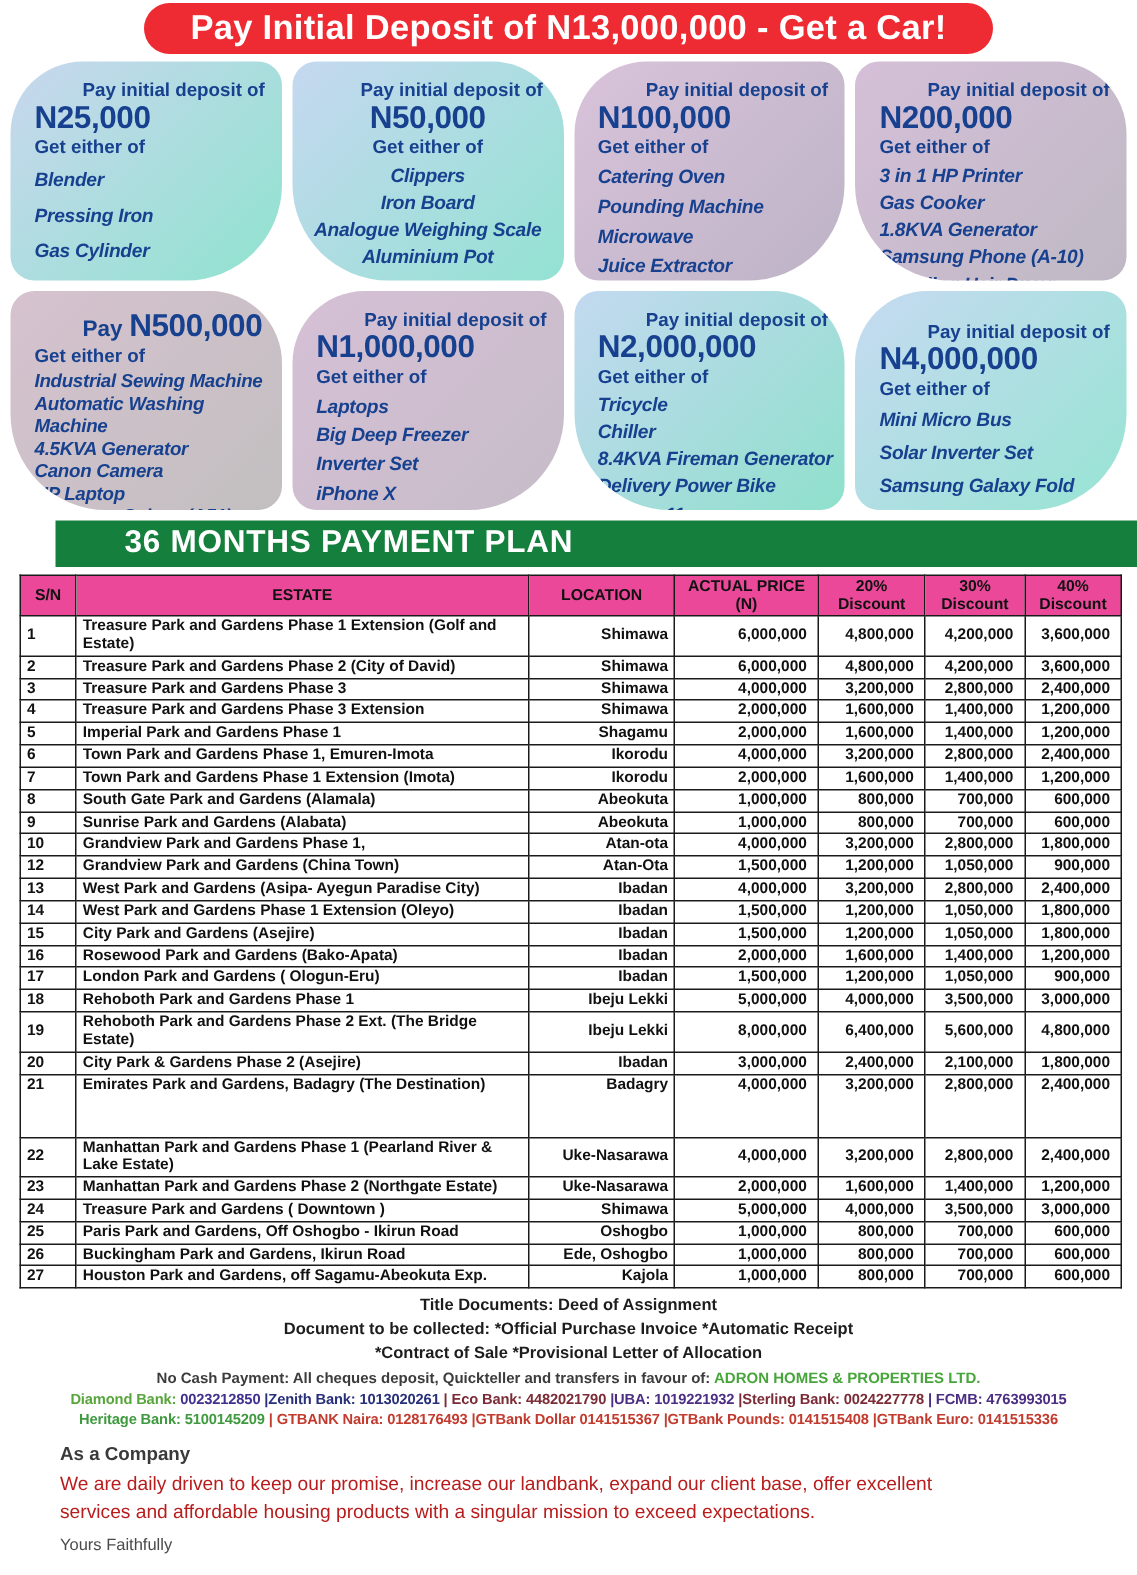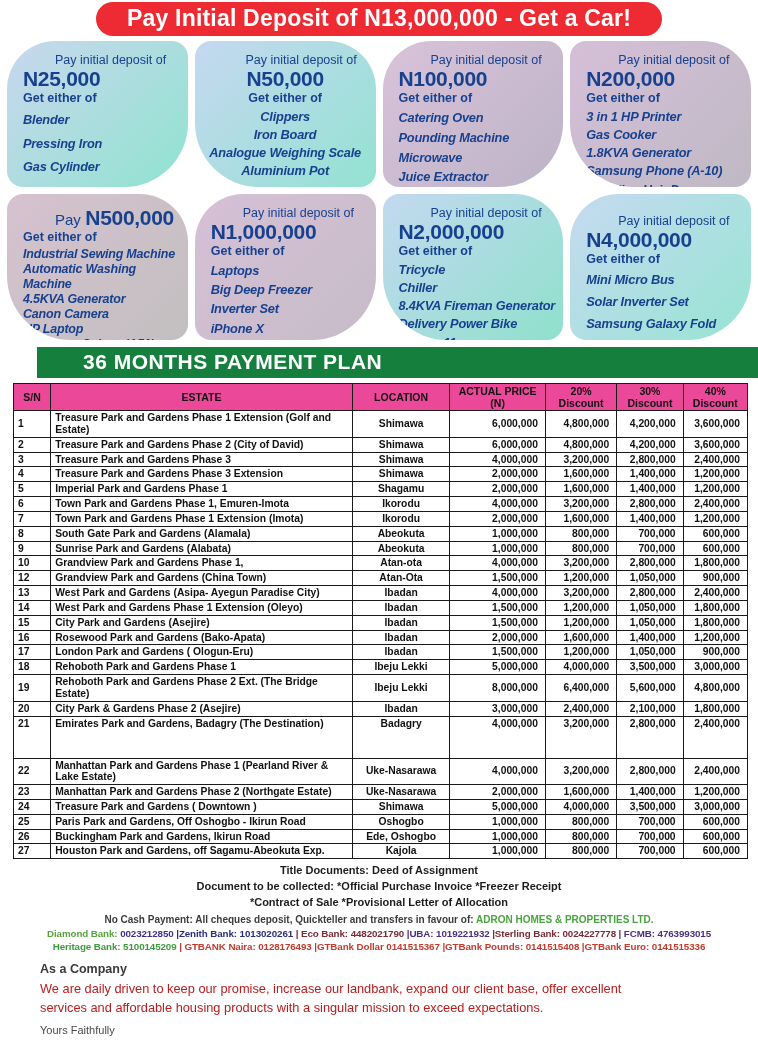--- a/index.html
+++ b/index.html
@@ -6,21 +6,21 @@
   body { background:#fff; font-family:"Liberation Sans", sans-serif; }
   .page { position:relative; width:758px; height:1050px; background:#fff; overflow:hidden; }
 
   
   .pill { margin:2px auto 0 auto; width:566px; height:34px; background:#ee2b33; border-radius:18px;
           color:#fff; font-weight:bold; font-size:23px; text-align:center; line-height:33px; letter-spacing:.2px; }
 
   
   .offers { display:grid; grid-template-columns:repeat(4,1fr); gap:7px; padding:5px 7px 0 7px; }
   .offer-card { height:146px; color:#17418f; padding:12px 8px 8px 16px; overflow:hidden; }
-  .offer-intro { display:block; font-size:12.5px; font-weight:normal;padding-left:32px; }
+  .offer-intro { display:block; font-size:12.5px; font-weight:bold;padding-left:32px; }
   .offer-amount { display:block; font-size:21px; font-weight:bold; letter-spacing:-.3px; }
   .offer-sub { font-size:12.5px; font-weight:bold; }
   .offer-items { margin-top:3px; }
   .offer-item { font-size:12.8px; font-weight:bold; font-style:italic; line-height:1.42; letter-spacing:-.2px; }
   .c1 { background:linear-gradient(135deg,#c9d7ee,#8fe3cf); border-radius:48px 16px 64px 16px; }
   .c1 .offer-item { line-height:1.85; }
   .c2 { background:linear-gradient(135deg,#c5d8f0,#93e2d2); border-radius:16px 48px 16px 64px; text-align:center; padding-left:8px; }
   .c3 { background:linear-gradient(135deg,#d9c3da,#bdb3c6); border-radius:48px 16px 64px 16px; }
   .c3 .offer-item { line-height:1.55; }
   .c4 { background:linear-gradient(135deg,#d5bfd8,#bfb9c4); border-radius:16px 48px 16px 64px; }
@@ -39,21 +39,21 @@
                  font-size:21px; line-height:30px; padding-left:46px; letter-spacing:.5px; }
 
   
   table.price-table { margin:5px 10px 0 13px; width:735px; border-collapse:collapse; table-layout:fixed; }
   .price-table th, .price-table td { border:1px solid #1a1a1a; font-weight:bold; color:#111;
        padding:1px 4px; line-height:1.15; overflow:hidden; }
   .price-table th { background:#ec4899; font-size:10.5px; text-align:center; height:16px; }
   .price-table td { font-size:10.3px; }
   .col0 { width:37px; text-align:left; padding-left:7px; }
   .col1 { width:300px; text-align:left; }
-  .col2 { width:97px; text-align:center; }
+  .col2 { width:97px; text-align:right; }
   .col3 { width:95px; } .col4 { width:71px; } .col5 { width:66px; } .col6 { width:64px; }
   td.col3, td.col4, td.col5, td.col6 { text-align:right; padding-right:7px; }
   tr.tall td { height:42px; vertical-align:top; }
 
   
   .docs { margin-top:4px; text-align:center; font-weight:bold; font-size:11px; color:#1d1d1d; line-height:1.45; }
   .nocash { margin-top:3px; text-align:center; font-weight:bold; font-size:10px; color:#3c3c3c; }
   .nocash .green { color:#48a53c; }
   .banks { text-align:center; font-weight:bold; font-size:9.8px; line-height:1.35; margin-top:2px; letter-spacing:-.1px; }
 
@@ -410,21 +410,21 @@
           <td class="col3">1,000,000</td>
           <td class="col4">800,000</td>
           <td class="col5">700,000</td>
           <td class="col6">600,000</td>
         </tr>
       </tbody>
   </table>
 
   <div class="docs">
     <div>Title Documents: Deed of Assignment</div>
-    <div>Document to be collected:  *Official Purchase Invoice *Freezer Receipt</div>
+    <div>Document to be collected:  *Official Purchase Invoice *Automatic Receipt</div>
     <div>*Contract of Sale  *Provisional Letter of Allocation</div>
   </div>
 
   <div class="nocash">
     <span>No Cash Payment: All cheques deposit, Quickteller and transfers in favour of:</span>
     <span class="green">ADRON HOMES &amp; PROPERTIES LTD.</span>
   </div>
 
   <div class="banks">
     <div class="bank-line"><span style="color: rgb(88, 165, 60);">Diamond Bank: </span><span style="color: rgb(63, 47, 143);">0023212850 </span><span style="color: rgb(40, 48, 122);">|Zenith Bank:  1013020261 </span><span style="color: rgb(122, 43, 53);">| Eco Bank: 4482021790 </span><span style="color: rgb(75, 46, 131);">|UBA:  1019221932 </span><span style="color: rgb(122, 43, 53);">|Sterling Bank: 0024227778 </span><span style="color: rgb(75, 46, 131);">| FCMB: 4763993015</span></div>

